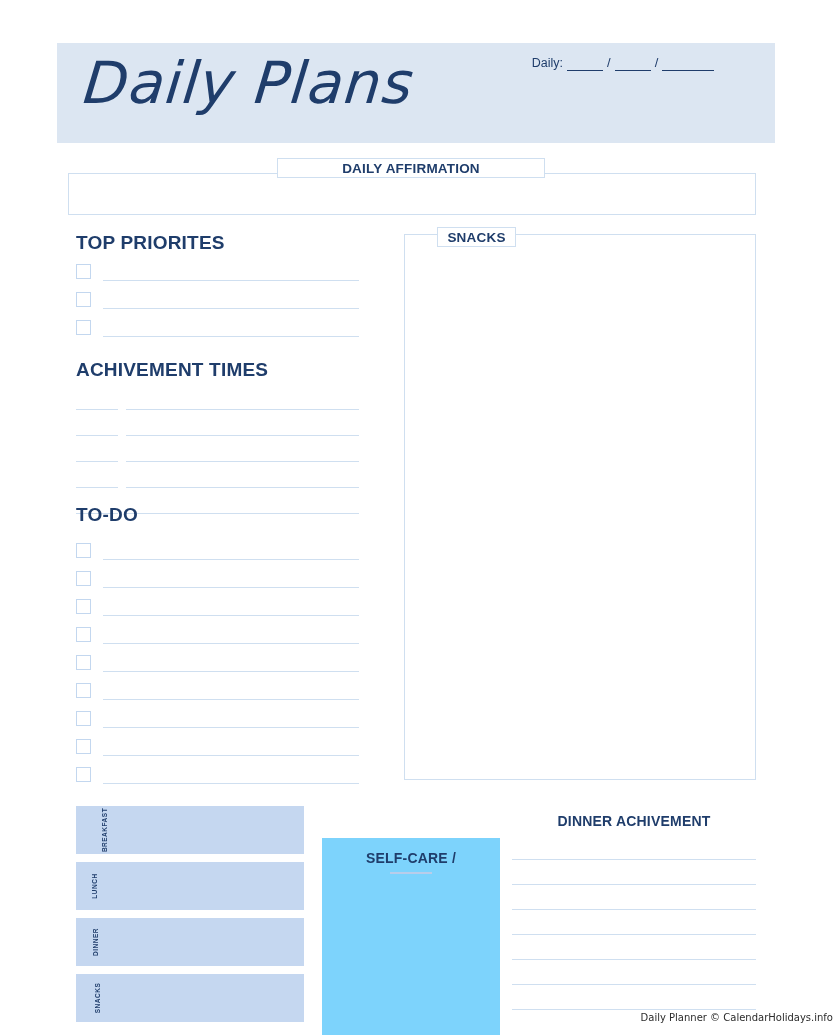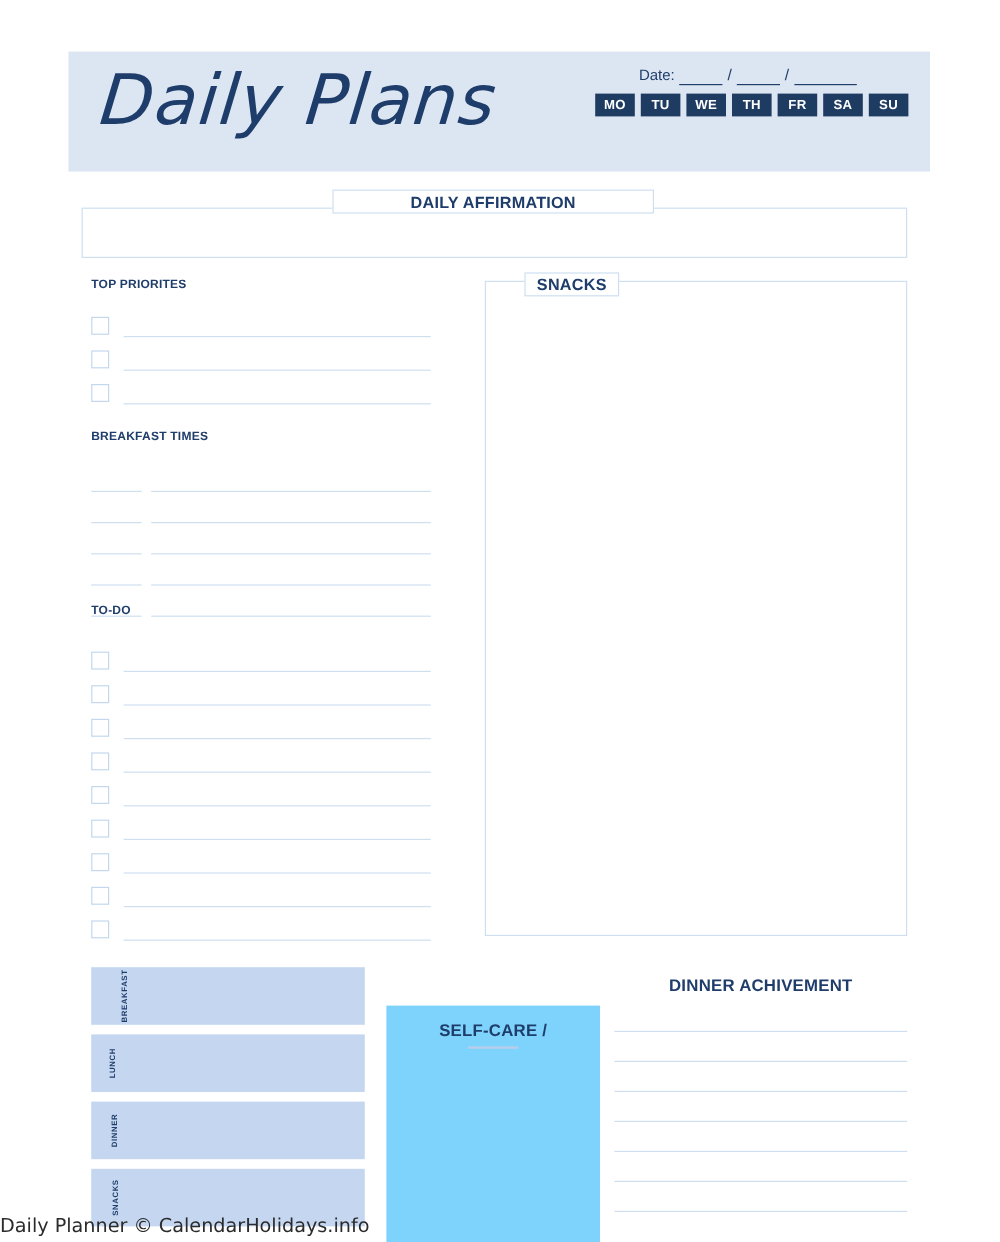--- a/index.html
+++ b/index.html
@@ -129,21 +129,21 @@
   #notes-label {
     left: 437px;
     top: 227px;
     width: 79px;
   }
 
   
   .section-title {
     position: absolute;
     color: #1f3d6b;
-    font-size: 10px;
+    font-size: 19px;
     font-weight: 700;
     letter-spacing: 0.2px;
     white-space: nowrap;
   }
   #top-priorities-title { left: 76px; top: 232px; }
   #important-times-title { left: 76px; top: 359px; }
   #todo-title { left: 76px; top: 504px; }
 
   
   .check-row {
@@ -262,50 +262,41 @@
     border-bottom: 1.4px solid #cfdff0;
     height: 1px;
   }
 
   
   #footer {
     position: absolute;
     left: 0;
     top: 1012px;
     width: 100%;
-    text-align: left;
+    text-align: right;
     color: #2b2b2b;
-    font-size: 16px;
+    font-size: 10px;
     font-family: "DejaVu Sans", sans-serif;
   }
 </style>
 </head>
 <body>
 
 <div class="header-band">
   <div class="title">Daily Plans</div>
 
   <div class="date-block">
     <div class="date-row">
-      <span class="date-label">Date:</span>
+      <span class="date-label">Daily:</span>
       <span class="date-blank bw1"></span>
       <span class="slash">/</span>
       <span class="date-blank bw2"></span>
       <span class="slash">/</span>
       <span class="date-blank bw3"></span>
     </div>
-    <div class="days-row">
-      <div class="day-btn">MO</div>
-      <div class="day-btn">TU</div>
-      <div class="day-btn">WE</div>
-      <div class="day-btn">TH</div>
-      <div class="day-btn">FR</div>
-      <div class="day-btn">SA</div>
-      <div class="day-btn">SU</div>
-    </div>
   </div>
 </div>
 
 <div class="field-box" id="affirmation-box"></div>
 <div class="box-label" id="affirmation-label">DAILY AFFIRMATION</div>
 
 <div class="field-box" id="notes-box"></div>
 <div class="box-label" id="notes-label">SNACKS</div>
 
 <div class="section-title" id="top-priorities-title">TOP PRIORITES</div>
@@ -316,21 +307,21 @@
 </div>
 <div class="check-row" style="top:287px">
   <div class="checkbox"></div>
   <div class="check-line"></div>
 </div>
 <div class="check-row" style="top:315px">
   <div class="checkbox"></div>
   <div class="check-line"></div>
 </div>
 
-<div class="section-title" id="important-times-title">BREAKFAST TIMES</div>
+<div class="section-title" id="important-times-title">ACHIVEMENT TIMES</div>
 
 <div class="time-row" style="top:388px">
   <div class="time-blank"></div>
   <div class="time-line"></div>
 </div>
 <div class="time-row" style="top:414px">
   <div class="time-blank"></div>
   <div class="time-line"></div>
 </div>
 <div class="time-row" style="top:440px">

